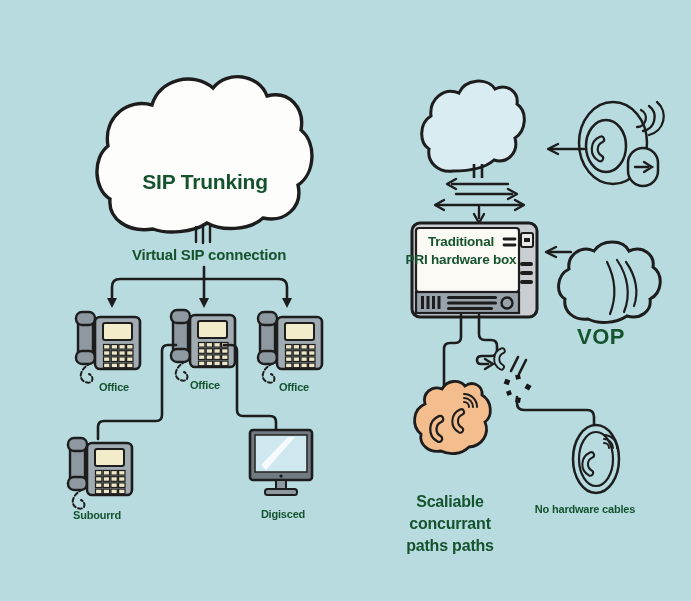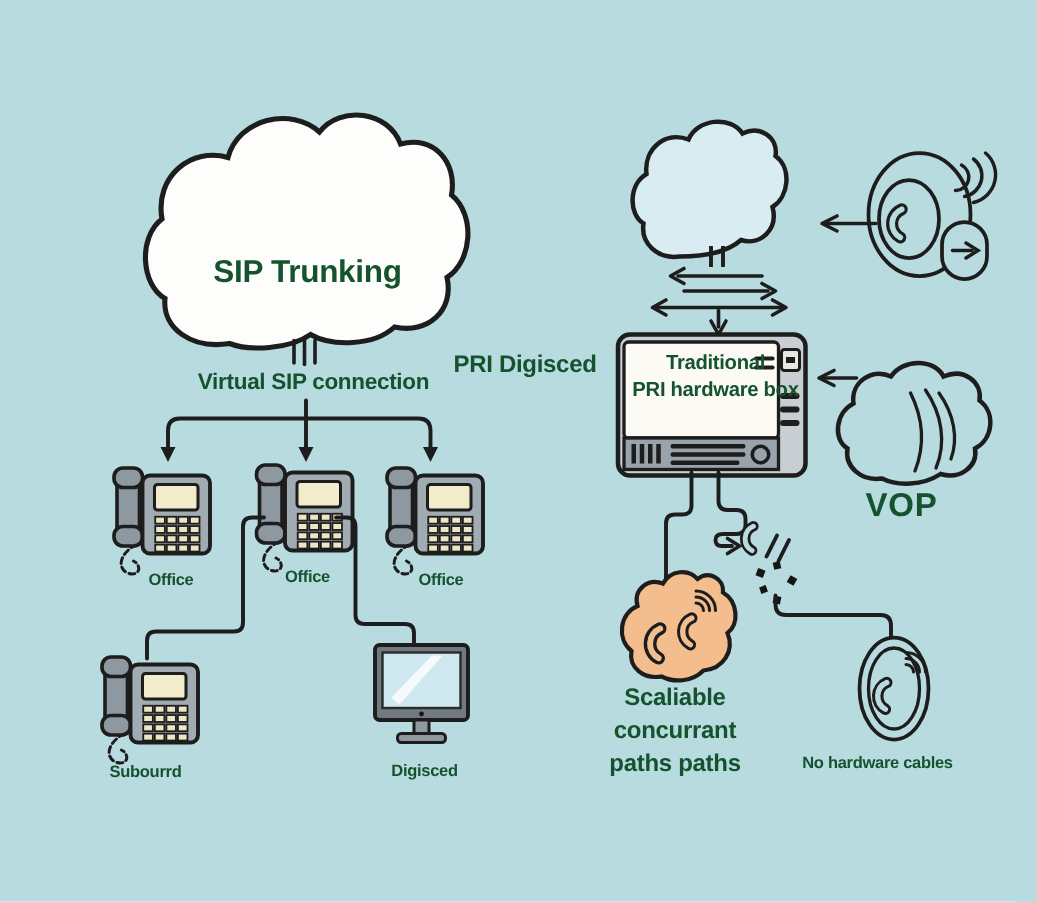--- a/index.html
+++ b/index.html
@@ -12,22 +12,22 @@
   .label{
     position:absolute;transform:translateX(-50%);
     font-weight:bold;color:#14532d;text-align:center;
     white-space:nowrap;letter-spacing:-0.2px;line-height:1.15;
   }
   .lbl-lg{font-size:21px;}
   .lbl-xl{font-size:22px;letter-spacing:0.5px;}
   .lbl-md{font-size:11px;}
   .lbl-vsc{font-size:15px;}
   .lbl-sm{font-size:16px;}
-  .lbl-box{font-size:13.5px;line-height:18px;margin-left:16px;}
-  .lbl-stack{font-size:16px;line-height:22px;}
+  .lbl-box{font-size:13.5px;line-height:18px;}
+  .lbl-stack{font-size:16px;line-height:22px;margin-top:36px;}
 </style>
 </head>
 <body>
 
 <div class="canvas">
 
   <svg class="diagram-svg" width="691" height="601" viewBox="0 0 691 601">
     <defs>
 
       <g id="hs">
@@ -238,21 +238,20 @@
   <div class="label lbl-vsc" style="left:209px;top:246px;">Virtual SIP connection</div>
 
   <div class="label lbl-md" style="left:114px;top:381px;">Office</div>
   <div class="label lbl-md" style="left:205px;top:379px;">Office</div>
   <div class="label lbl-md" style="left:294px;top:381px;">Office</div>
 
   <div class="label lbl-md" style="left:97px;top:509px;">Subourrd</div>
 
   <div class="label lbl-md" style="left:283px;top:508px;">Digisced</div>
 
-  <div class="label lbl-sm" style="left:350px;top:235px;">PRI Digisced</div>
 
   <div class="label lbl-box" style="left:461px;top:233px;">
     <div>Traditional</div>
     <div>PRI hardware box</div>
   </div>
 
   <div class="label lbl-xl" style="left:601px;top:324px;text-align:right;">VOP</div>
 
   <div class="label lbl-stack" style="left:450px;top:455px;">
     <div>Scaliable</div>

